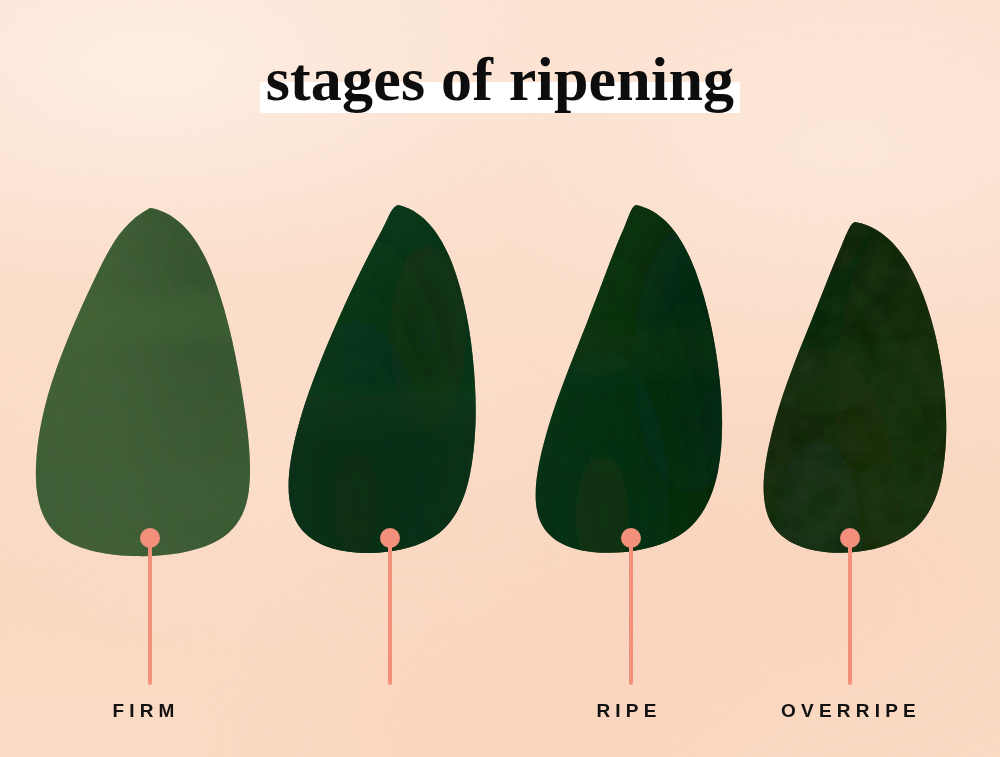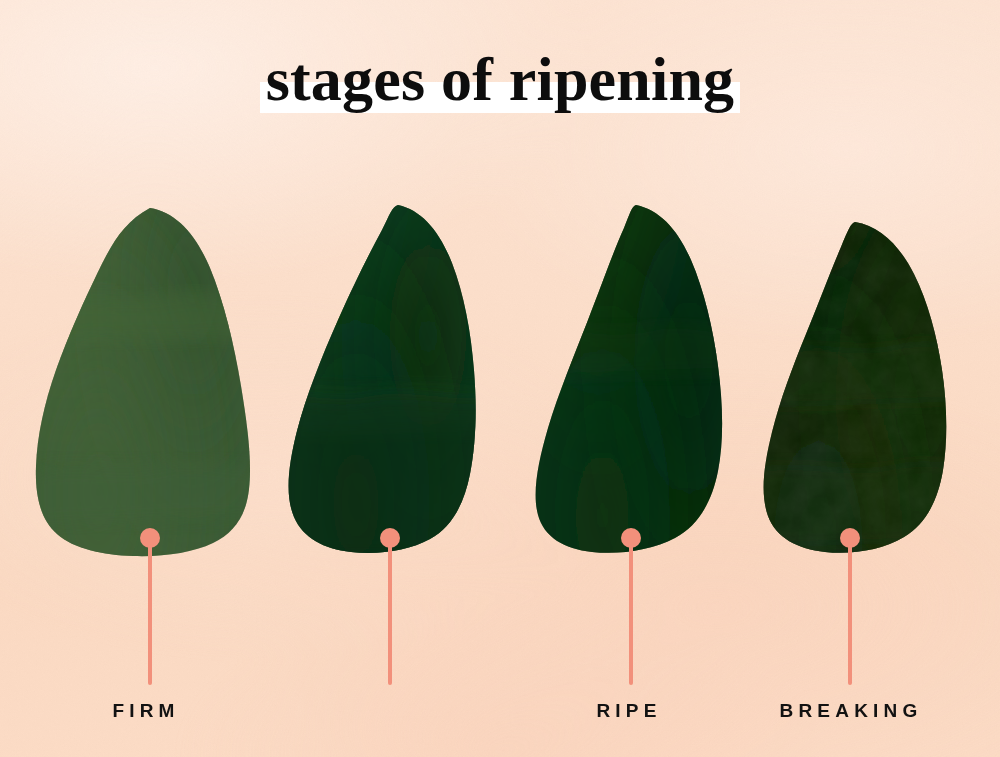--- a/index.html
+++ b/index.html
@@ -349,17 +349,17 @@
             <rect x="0" y="0" width="260" height="600" fill="url(#tex4b)" filter="url(#soft4)"></rect>
             <rect x="0" y="0" width="260" height="600" fill="url(#tex4c)" filter="url(#soft4)"></rect>
             <path d="M10,350 C60,336 110,356 160,344 C200,334 240,354 260,346 L260,400 L8,408 Z" fill="#18320e" opacity=".45" filter="url(#soft4)"></path>
             <path d="M6,470 C56,456 106,476 156,464 C200,454 244,474 260,466 L260,540 L6,548 Z" fill="#16300e" opacity=".45" filter="url(#soft4)"></path>
             <rect x="0" y="0" width="260" height="600" filter="url(#mottle4)" opacity=".35"></rect>
           </g>
         </svg>
       </div>
       <div class="connector" style="left:108px;top:540px;height:145px;"></div>
       <div class="dot" style="left:100px;top:528px;"></div>
-      <div class="stage-label" style="left:111px;">BREAKING</div>
+      <div class="stage-label" style="left:111px;">OVERRIPE</div>
     </div>
 
   </div>
 </div>
 
 </body></html>

